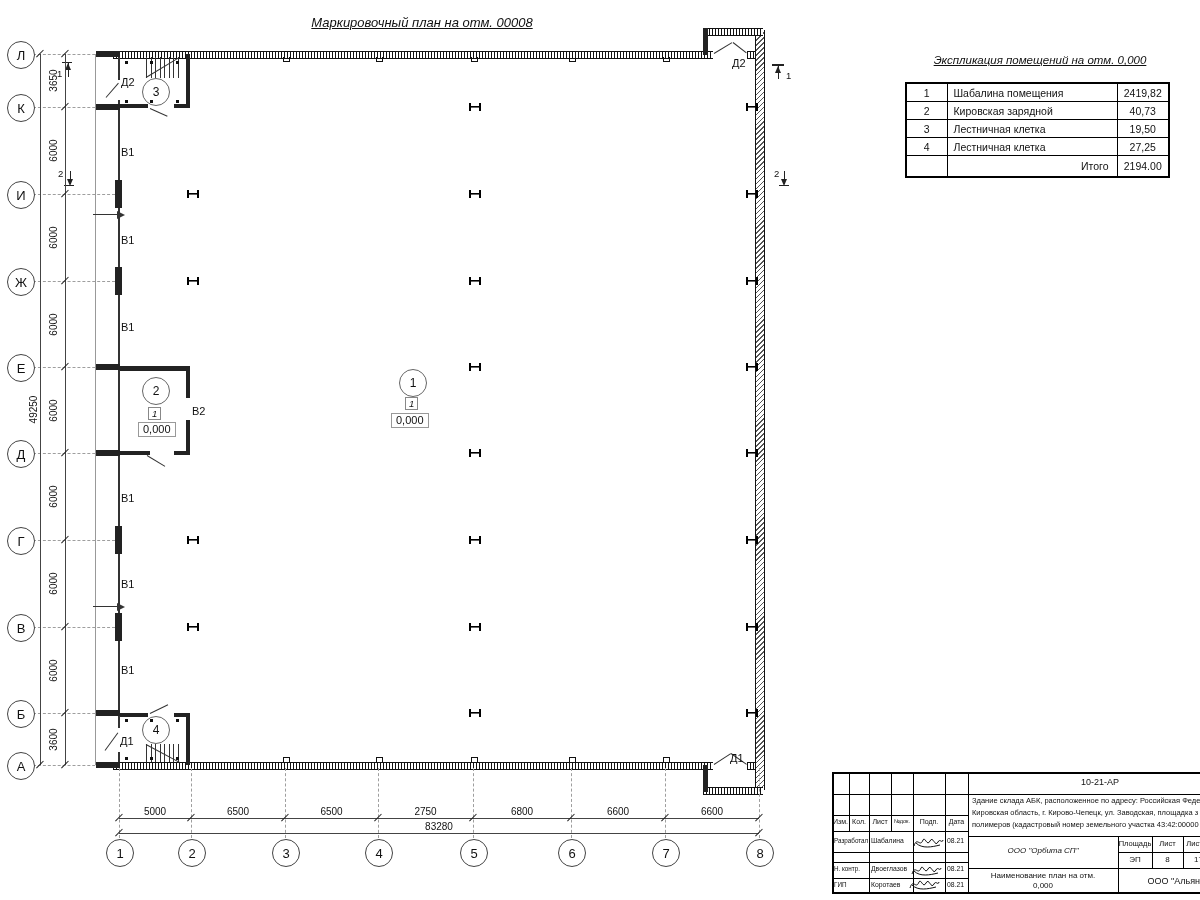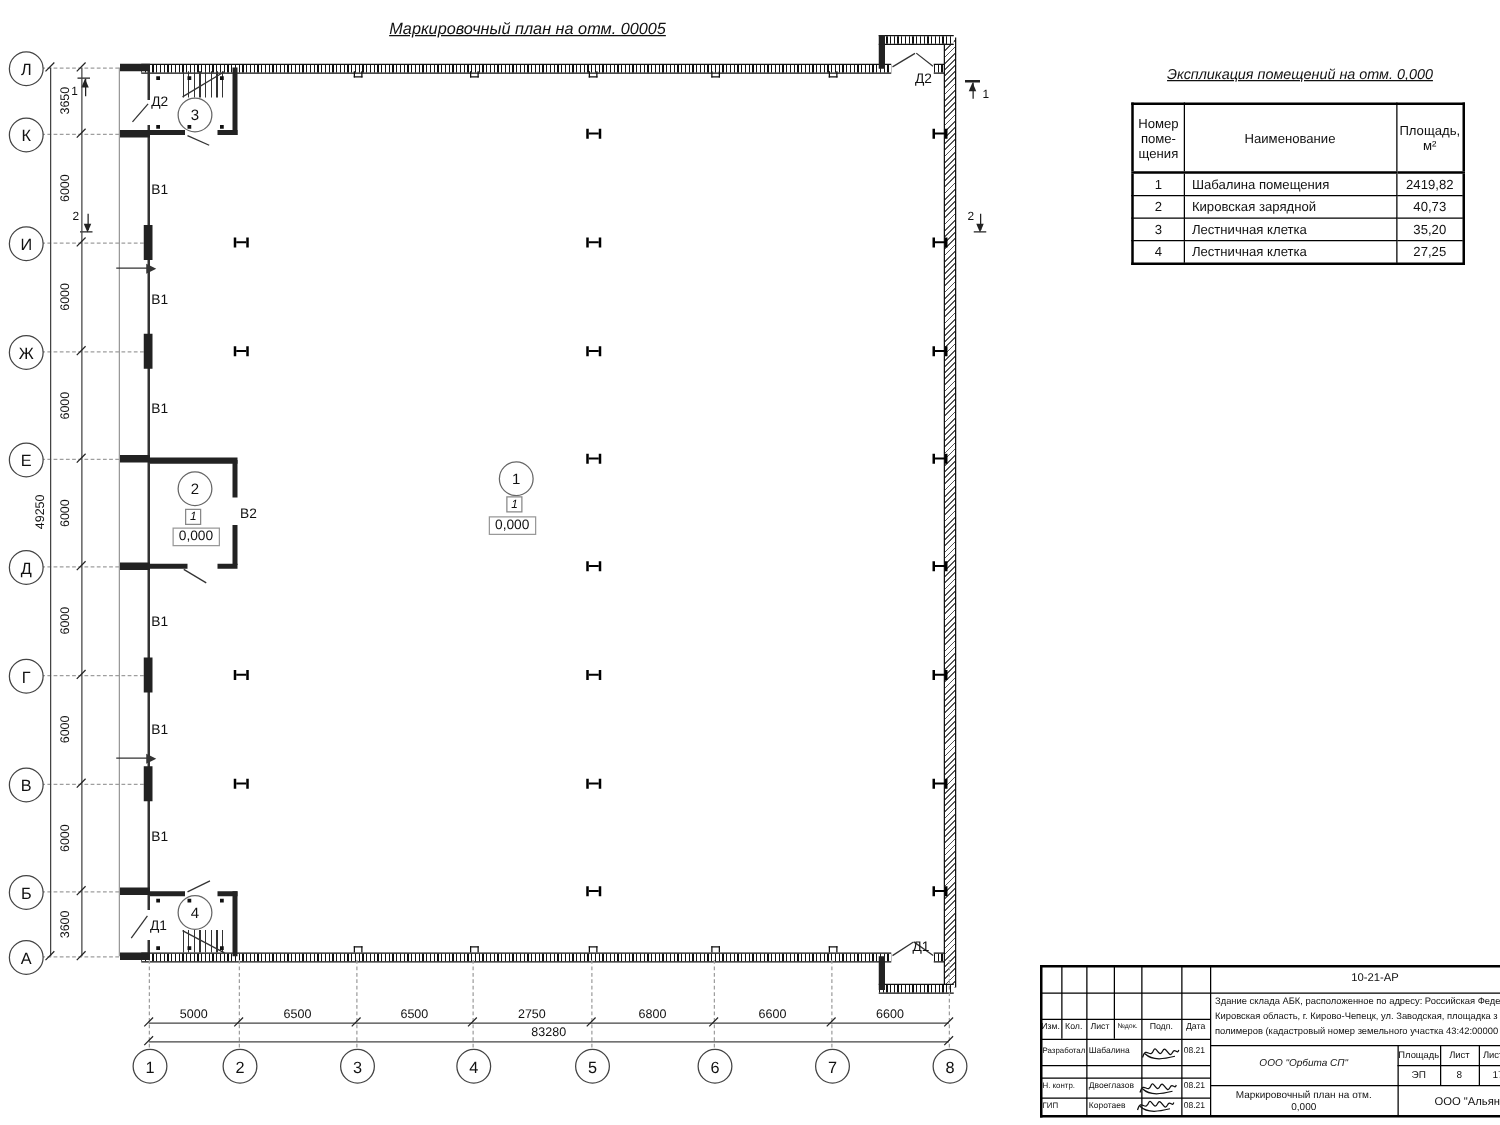--- a/index.html
+++ b/index.html
@@ -48,21 +48,21 @@
   #expl td.itog{text-align:right;padding-right:8px;border-left:none;}
   .stline{background:#000;}
   .sttxt{font-size:7px;white-space:nowrap;}
   .sig path{stroke:#111;fill:none;stroke-width:1;}
 </style>
 </head>
 <body>
 
 <div id="sheet">
 
-  <div class="abs title" style="left:292px;top:15px;width:260px;">Маркировочный план на отм. 00005</div>
+  <div class="abs title" style="left:292px;top:15px;width:260px;">Маркировочный план на отм. 00008</div>
   <div class="abs t2" style="left:920px;top:54px;width:240px;">Экспликация помещений на отм. 0,000</div>
 
   <div class="abs wallh" style="left:113px;top:51px;width:600px;"></div>
   <div class="abs wallh" style="left:747px;top:51px;width:16px;"></div>
   <div class="abs wallh" style="left:113px;top:762px;width:600px;"></div>
   <div class="abs wallh" style="left:747px;top:762px;width:16px;"></div>
   <div class="abs wallhatch" style="left:755px;top:30px;width:8px;height:760px;"></div>
   <div class="abs" style="left:95px;top:54px;width:1px;height:711px;background:#999;"></div>
   <div class="abs thin" style="left:118px;top:54px;width:2.2px;height:26px;"></div>
   <div class="abs thin" style="left:118px;top:100px;width:2.2px;height:628px;"></div>
@@ -151,61 +151,58 @@
   <div class="abs tri-d" style="left:781px;top:179px;"></div>
   <div class="abs" style="left:779px;top:185px;width:10px;height:1.2px;background:#222;"></div>
 
   <table id="expl">
     <colgroup>
         <col style="width:41px">
         <col style="width:170px">
         <col style="width:52px">
       </colgroup>
     <tbody id="expl-body">
-        <tr class="hdr">
-          <td>Номер
-поме-
-щения</td>
-          <td>Наименование</td>
-          <td>Площадь,
-м²</td>
-        </tr>
         <tr class="r">
           <td>1</td>
           <td class="nm">Шабалина помещения</td>
           <td>2419,82</td>
         </tr>
         <tr class="r">
           <td>2</td>
           <td class="nm">Кировская зарядной</td>
           <td>40,73</td>
         </tr>
         <tr class="r">
           <td>3</td>
           <td class="nm">Лестничная клетка</td>
-          <td>35,20</td>
+          <td>19,50</td>
         </tr>
         <tr class="r">
           <td>4</td>
           <td class="nm">Лестничная клетка</td>
           <td>27,25</td>
+        </tr>
+        <tr class="tot">
+          <td></td>
+          <td class="itog">Итого</td>
+          <td>2194.00</td>
         </tr>
       </tbody>
   </table>
 
   <div class="abs" style="left:832px;top:772px;width:368px;height:2px;background:#000;"></div>
   <div class="abs" style="left:832px;top:772px;width:2px;height:122px;background:#000;"></div>
   <div class="abs" style="left:832px;top:892px;width:368px;height:2px;background:#000;"></div>
 
   <div class="abs sttxt" style="left:1040px;top:777px;width:120px;text-align:center;font-size:9px;">10-21-АР</div>
   <div class="abs sttxt" style="left:972px;top:796px;width:400px;font-size:7.5px;">Здание склада АБК, расположенное по адресу: Российская Феде</div>
   <div class="abs sttxt" style="left:972px;top:808px;width:400px;font-size:7.5px;">Кировская область, г. Кирово-Чепецк, ул. Заводская, площадка з</div>
   <div class="abs sttxt" style="left:972px;top:820px;width:400px;font-size:7.5px;">полимеров (кадастровый номер земельного участка 43:42:00000</div>
   <div class="abs sttxt" style="left:968px;top:846px;width:150px;text-align:center;font-style:italic;font-size:8px;">ООО "Орбита СП"</div>
-  <div class="abs sttxt" style="left:968px;top:871px;width:150px;text-align:center;font-size:8px;">Маркировочный план на отм.</div>
+  <div class="abs sttxt" style="left:968px;top:871px;width:150px;text-align:center;font-size:8px;">Наименование план на отм.</div>
   <div class="abs sttxt" style="left:968px;top:881px;width:150px;text-align:center;font-size:8px;">0,000</div>
   <div class="abs sttxt" style="left:1120px;top:876px;width:112px;text-align:center;font-size:9px;">ООО "Альянс</div>
 
 <div class="abs gridh" style="left: 33px; top: 54px; width: 82px;"></div>
     <div class="abs gridh" style="left: 33px; top: 107px; width: 82px;"></div>
     <div class="abs gridh" style="left: 33px; top: 194px; width: 82px;"></div>
     <div class="abs gridh" style="left: 33px; top: 281px; width: 82px;"></div>
     <div class="abs gridh" style="left: 33px; top: 367px; width: 82px;"></div>
     <div class="abs gridh" style="left: 33px; top: 453px; width: 82px;"></div>
     <div class="abs gridh" style="left: 33px; top: 540px; width: 82px;"></div>

